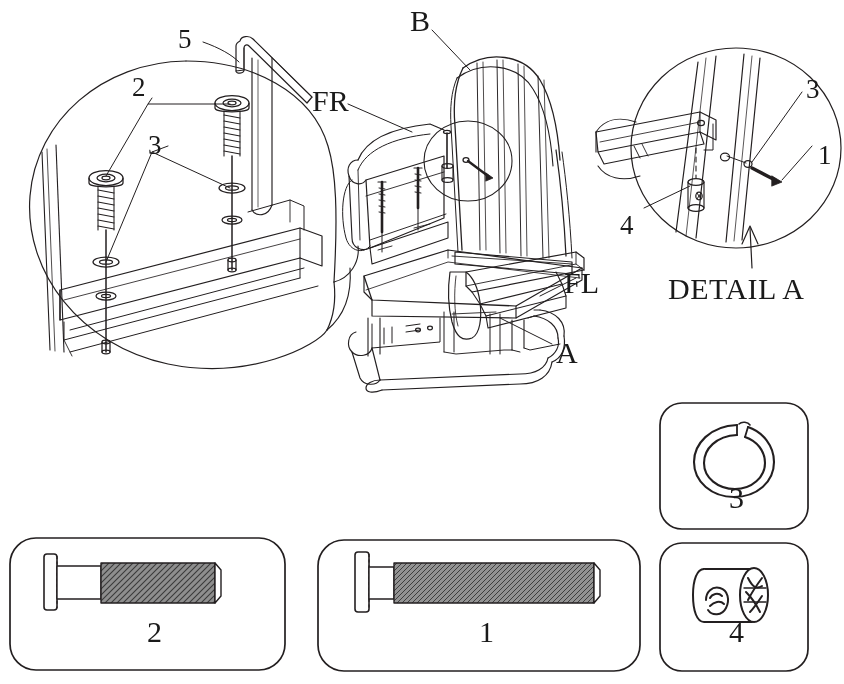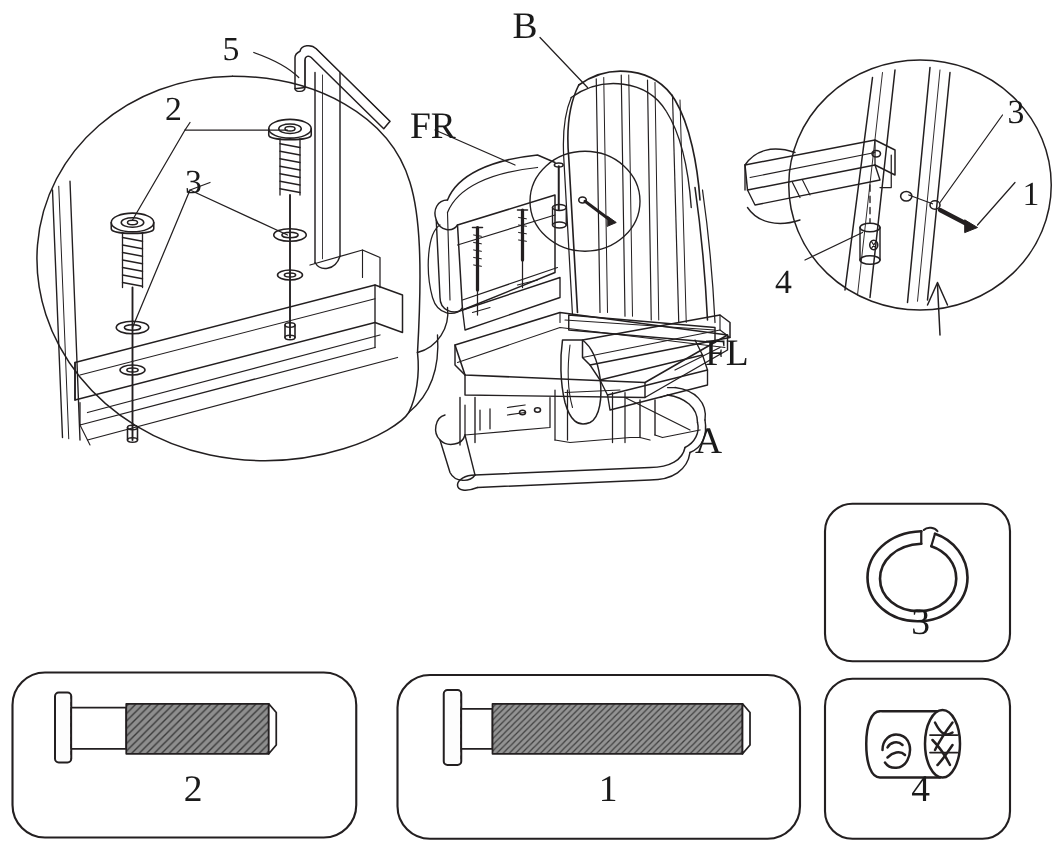--- a/index.html
+++ b/index.html
@@ -385,24 +385,25 @@
       <g fill="none" stroke="#231f20" stroke-width="2.0">
         <path d="M706,600 C706,592 712,586 720,588 C728,590 730,600 726,608
                  C722,616 712,616 708,610"></path>
         <path d="M710,598 C712,594 718,592 722,596"></path>
         <path d="M710,606 C714,602 720,600 724,604"></path>
       </g>
     </g>
   </svg>
 
   <div class="lbl lbl-big" style="left:410px; top:6px;">B</div>
-  <div class="lbl lbl-big" style="left:328px; top:86px;">FR</div>
+  <div class="lbl lbl-big" style="left:312px; top:86px;">FR</div>
   <div class="lbl lbl-big" style="left:564px; top:268px;">FL</div>
   <div class="lbl lbl-big" style="left:556px; top:338px;">A</div>
 
+  <div class="lbl lbl-detail" style="left:668px; top:274px;">DETAIL A</div>
 
   <div class="lbl lbl-num" style="left:132px; top:74px;">2</div>
   <div class="lbl lbl-num" style="left:148px; top:132px;">3</div>
 
   <div class="lbl lbl-num" style="left:178px; top:26px;">5</div>
 
   <div class="lbl lbl-num" style="left:806px; top:76px;">3</div>
   <div class="lbl lbl-num" style="left:818px; top:142px;">1</div>
   <div class="lbl lbl-num" style="left:620px; top:212px;">4</div>
 

